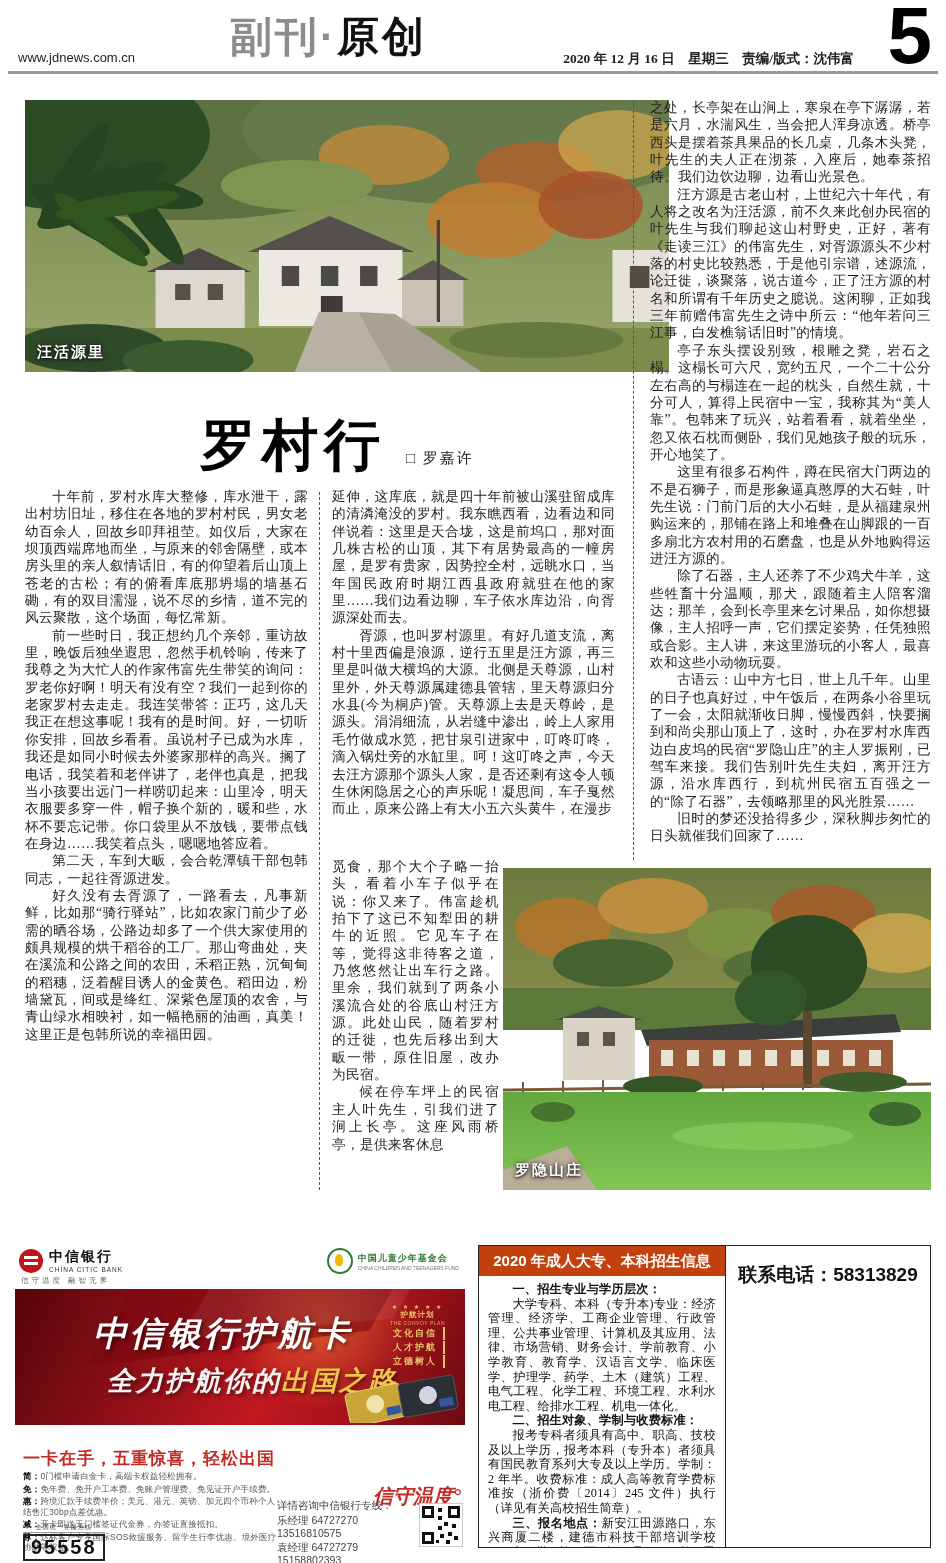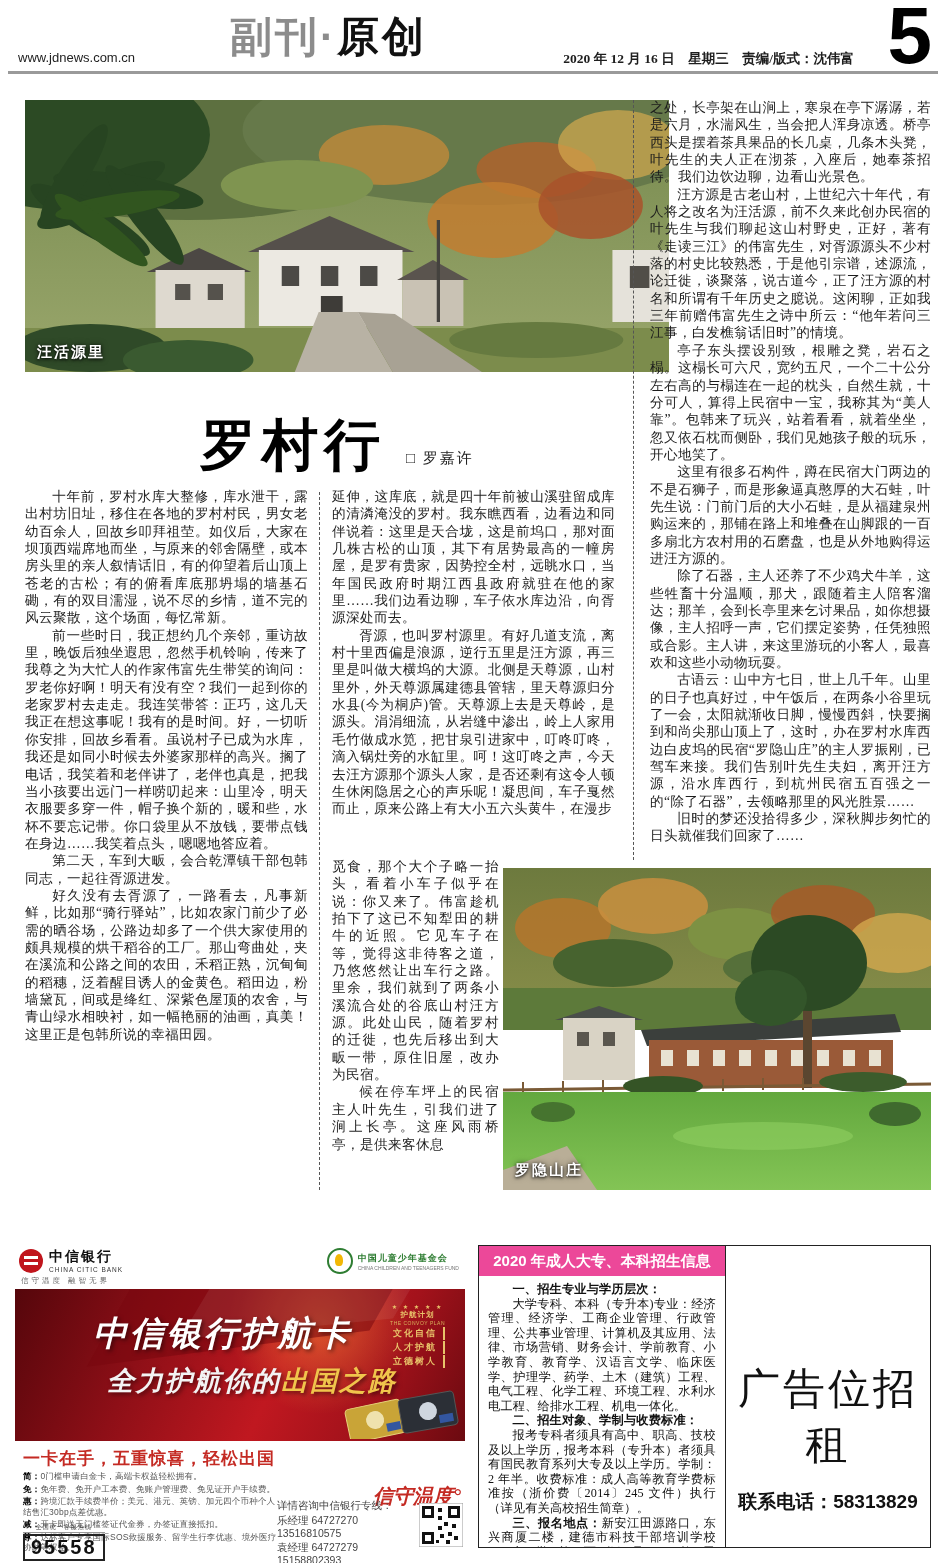--- a/index.html
+++ b/index.html
@@ -50,21 +50,21 @@
   .citic-disc:after{content:"";position:absolute;left:5px;top:13px;width:14px;height:3px;background:#fff;}
   .citic-names .cn{font-weight:bold;font-size:14px;color:#111;letter-spacing:2px;}
   .citic-names .en{font-size:6.5px;color:#333;letter-spacing:1px;}
   .citic-tagline{position:absolute;left:6px;top:31px;font-size:7.5px;color:#666;letter-spacing:3px;}
   .fund-logo{position:absolute;right:6px;top:3px;display:flex;gap:5px;align-items:center;}
   .fund-disc{width:22px;height:22px;border-radius:50%;border:2px solid #2e7d32;position:relative;background:#fff;}
   .fund-disc:before{content:"";position:absolute;left:6px;top:4px;width:8px;height:12px;
                     background:#f2b705;border-radius:50% 50% 40% 40%;}
   .fund-names .cn{font-weight:bold;font-size:9px;color:#2e7d32;letter-spacing:1px;}
   .fund-names .en{font-size:5px;color:#777;}
-  .citic-red{position:absolute;left:0;right:0;top:44px;height:152px;overflow:hidden;
+  .citic-red{position:absolute;left:0;right:0;top:44px;height:136px;overflow:hidden;
      background:radial-gradient(circle at 68% 22%, rgba(255,150,60,.5), rgba(255,150,60,0) 28%),
                 linear-gradient(115deg,#55060b 0%,#8e0f17 30%,#c01820 58%,#a3121b 78%,#6b0a10 100%);}
   .citic-red .flag1{position:absolute;left:24%;top:-30px;width:260px;height:90px;background:rgba(120,8,14,.55);
                     transform:skew(-35deg) rotate(-8deg);}
   .citic-red .flag2{position:absolute;left:42%;top:-20px;width:200px;height:60px;background:rgba(255,255,255,.07);
                     transform:skew(-35deg) rotate(-6deg);}
   .citic-h1{position:absolute;left:78px;top:22px;font-size:34px;font-weight:900;font-style:italic;
             color:#fff;letter-spacing:3px;text-shadow:2px 2px 4px rgba(0,0,0,.5);}
   .citic-h2{position:absolute;left:92px;top:74px;font-size:27px;font-weight:900;font-style:italic;
             letter-spacing:2px;text-shadow:2px 2px 4px rgba(0,0,0,.5);}
@@ -90,21 +90,21 @@
   .brand-script{position:absolute;right:4px;top:42px;font-family:"Liberation Serif",serif;
                 font-style:italic;font-weight:bold;font-size:20px;color:#c42a23;}
   .citic-contacts{position:absolute;left:262px;top:58px;width:130px;}
   .citic-contacts .ct{font-size:10.5px;color:#444;margin:0 0 1px;}
   .citic-contacts p{margin:0;font-size:10.5px;line-height:13.5px;color:#444;}
   .qr{position:absolute;right:2px;top:62px;width:44px;height:44px;}
   
   .ad-right{position:absolute;left:478px;top:1245px;width:453px;height:303px;border:1px solid #222;
             display:flex;box-sizing:border-box;}
   .ad-enroll{width:247px;border-right:1px solid #222;box-sizing:border-box;overflow:hidden;}
-  .enroll-title{background:#ec4899;color:#fff;font-weight:bold;font-size:15px;text-align:center;
+  .enroll-title{background:#c2410c;color:#fff;font-weight:bold;font-size:15px;text-align:center;
                 font-family:"Liberation Sans",sans-serif;padding:6px 12px 5px;letter-spacing:0;}
   .enroll-body{padding:6px 9px 0;font-size:12.2px;line-height:14.6px;text-align:justify;
                letter-spacing:.2px;color:#111;}
   .enroll-body p{margin:0;text-indent:2em;}
   .enroll-body p.h{font-weight:bold;}
   .ad-rental{flex:1;text-align:center;position:relative;}
   .rental-title{margin:115px 0 0;font-size:42px;font-weight:400;letter-spacing:3px;color:#111;
                 font-family:"Liberation Serif",serif;}
   .rental-phone{margin-top:16px;font-size:19px;font-weight:bold;color:#111;
                 font-family:"Liberation Sans",sans-serif;}
@@ -381,18 +381,17 @@
       <div class="enroll-body">
         <p class="h">一、招生专业与学历层次：</p>
         <p>大学专科、本科（专升本)专业：经济管理、经济学、工商企业管理、行政管理、公共事业管理、计算机及其应用、法律、市场营销、财务会计、学前教育、小学教育、教育学、汉语言文学、临床医学、护理学、药学、土木（建筑）工程、电气工程、化学工程、环境工程、水利水电工程、给排水工程、机电一体化。</p>
         <p class="h">二、招生对象、学制与收费标准：</p>
         <p>报考专科者须具有高中、职高、技校及以上学历，报考本科（专升本）者须具有国民教育系列大专及以上学历。学制：2 年半。收费标准：成人高等教育学费标准按（浙价费〔2014〕245 文件）执行（详见有关高校招生简章）。</p>
         <p><b>三、报名地点：</b><span>新安江田源路口，东兴商厦二楼，建德市科技干部培训学校（办学许可证号：教民 133018270000020）。</span></p>
 
       </div>
     </div>
     <div class="ad-rental">
-      <div class="rental-title">广告位招租</div>
       <div class="rental-phone">联系电话：58313829</div>
     </div>
   </div>
 
 </div>
 
 </body></html>

